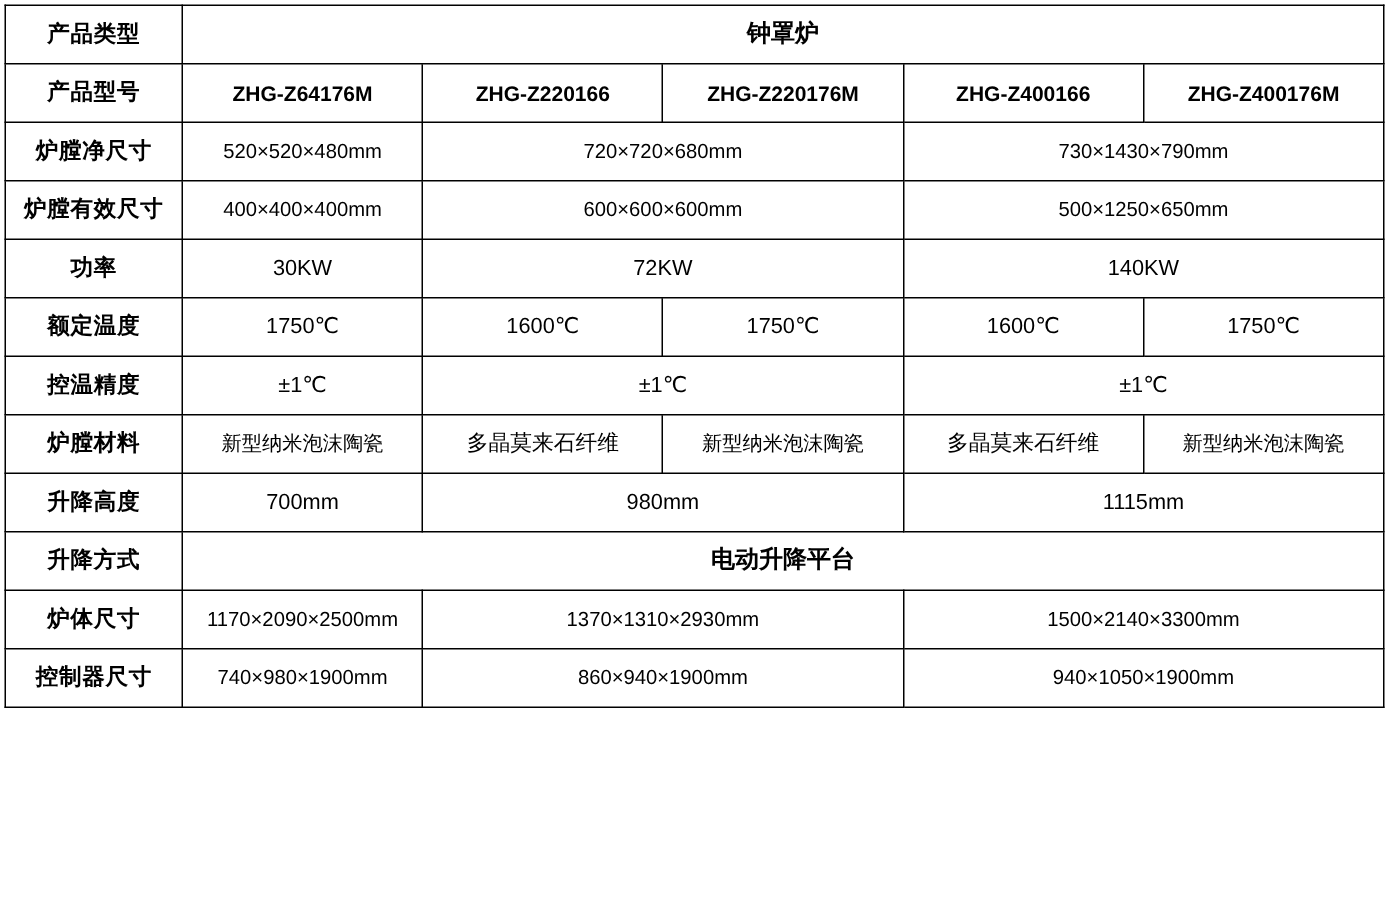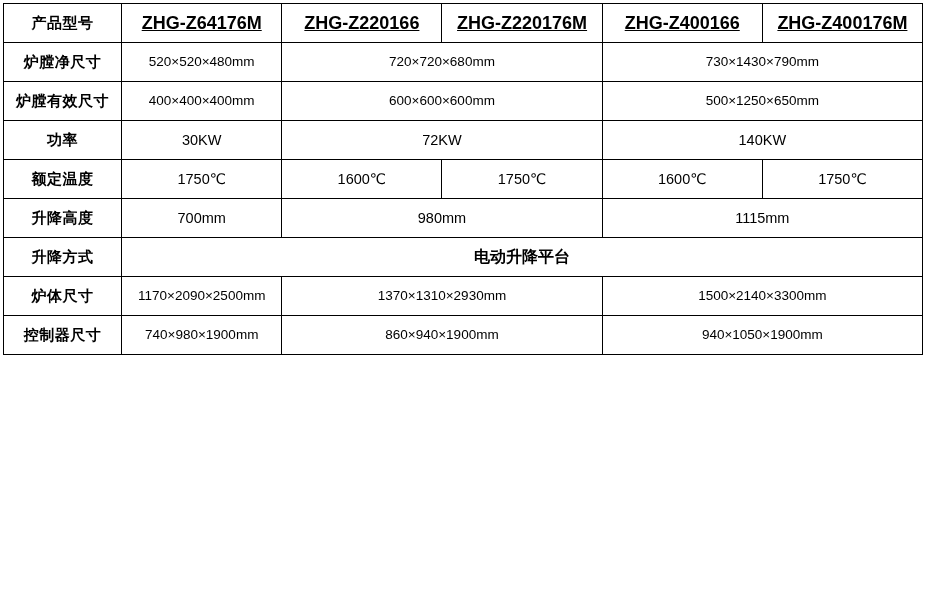--- a/index.html
+++ b/index.html
@@ -35,23 +35,22 @@
   #spec-table td.label {
     font-weight: bold;
     font-size: 15px;
     letter-spacing: 0.5px;
   }
   #spec-table td.big {
     font-size: 16px;
     font-weight: bold;
   }
   #spec-table td.model {
-    font-size: 18px;
+    font-size: 14px;
     font-weight: bold;
-    text-decoration: underline;
   }
   #spec-table td.small {
     font-size: 13.5px;
   }
   #spec-table td.cn {
     font-size: 14.5px;
   }
   col.c0 { width: 118px; }
   col.c1 { width: 160px; }
   col.c2 { width: 160px; }
@@ -65,20 +64,24 @@
 <table id="spec-table">
   <colgroup>
     <col class="c0">
       <col class="c1">
       <col class="c2">
       <col class="c3">
       <col class="c4">
       <col class="c5">
   </colgroup>
   <tbody>
+      <tr>
+        <td class="label">产品类型</td>
+        <td class="big" colspan="5">钟罩炉</td>
+      </tr>
       <tr>
         <td class="label">产品型号</td>
         <td class="model">ZHG-Z64176M</td>
         <td class="model">ZHG-Z220166</td>
         <td class="model">ZHG-Z220176M</td>
         <td class="model">ZHG-Z400166</td>
         <td class="model">ZHG-Z400176M</td>
       </tr>
       <tr>
         <td class="label">炉膛净尺寸</td>
@@ -100,20 +103,34 @@
       </tr>
       <tr>
         <td class="label">额定温度</td>
         <td class="cn">1750℃</td>
         <td class="cn">1600℃</td>
         <td class="cn">1750℃</td>
         <td class="cn">1600℃</td>
         <td class="cn">1750℃</td>
       </tr>
       <tr>
+        <td class="label">控温精度</td>
+        <td class="cn">±1℃</td>
+        <td class="cn" colspan="2">±1℃</td>
+        <td class="cn" colspan="2">±1℃</td>
+      </tr>
+      <tr>
+        <td class="label">炉膛材料</td>
+        <td class="small">新型纳米泡沫陶瓷</td>
+        <td class="cn">多晶莫来石纤维</td>
+        <td class="small">新型纳米泡沫陶瓷</td>
+        <td class="cn">多晶莫来石纤维</td>
+        <td class="small">新型纳米泡沫陶瓷</td>
+      </tr>
+      <tr>
         <td class="label">升降高度</td>
         <td class="cn">700mm</td>
         <td class="cn" colspan="2">980mm</td>
         <td class="cn" colspan="2">1115mm</td>
       </tr>
       <tr>
         <td class="label">升降方式</td>
         <td class="big" colspan="5">电动升降平台</td>
       </tr>
       <tr>

